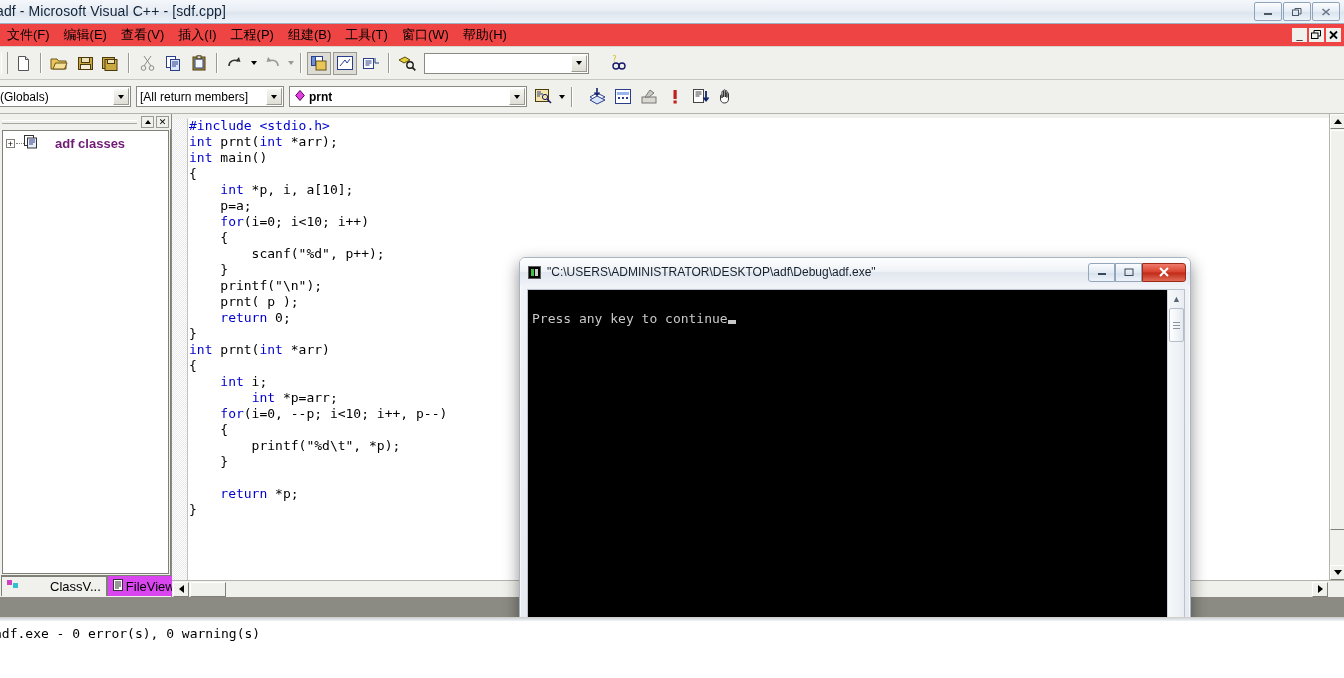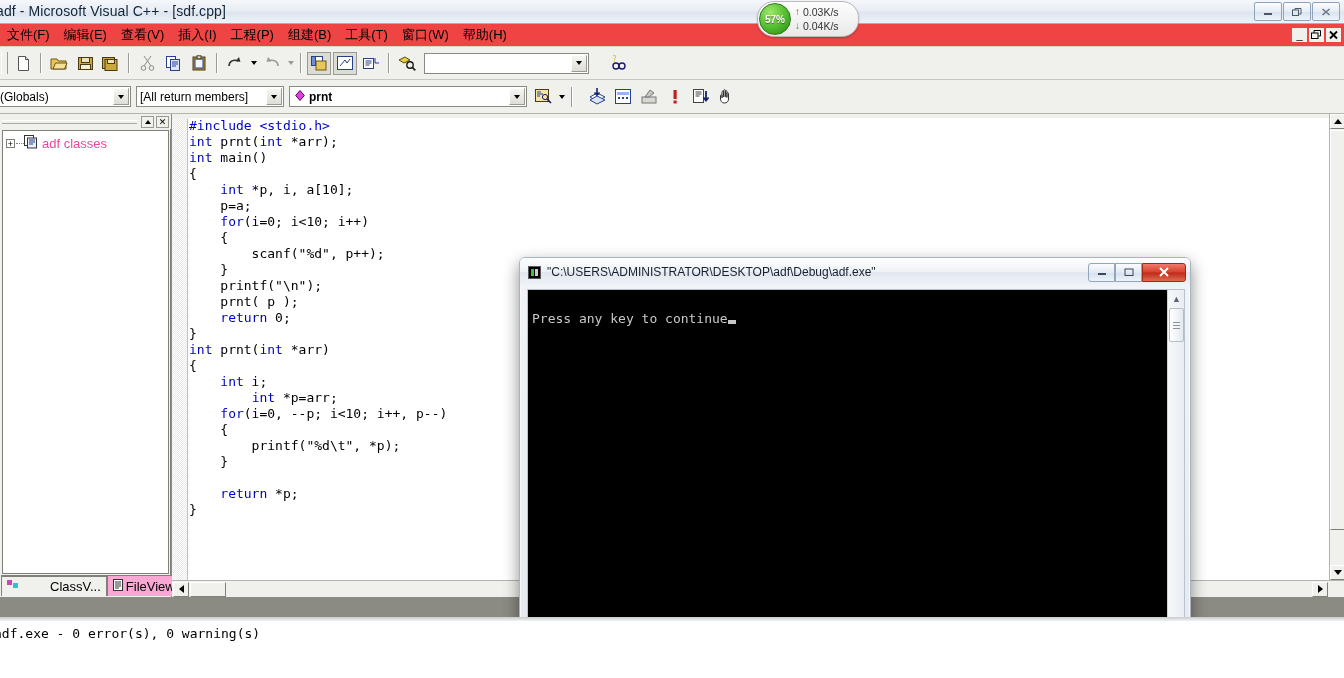--- a/index.html
+++ b/index.html
@@ -112,27 +112,27 @@
     overflow:hidden;
   }
   .tree-row{ display:flex;align-items:center;padding:4px 2px 0 3px; font-size:13px; }
   .tree-exp{
     width:9px;height:9px;border:1px solid #808078;background:#fff;
     display:flex;align-items:center;justify-content:center;
     font-size:9px;line-height:8px;color:#000;margin-right:1px;
     font-family:"Liberation Sans",sans-serif;
   }
   .tree-dot{ width:8px;height:1px;border-top:1px dotted #808078; }
-  .tree-label{ margin-left:3px; font-weight:normal; color:#ec4899; font-size:13px;}
+  .tree-label{ margin-left:16px; font-weight:bold; color:#701a75; font-size:13px;}
 
   .lp-tabs{ position:absolute; left:0; bottom:0; width:171px; height:22px;
     background:#f0f0ec; display:flex; align-items:flex-start; padding-left:1px;}
   .lp-tab{
     height:21px; padding:0 5px; display:flex;align-items:center; gap:3px;
-    font-size:13px; background:#f9a8d4;
+    font-size:13px; background:#d946ef;
     border:1px solid #808078; border-bottom:none;
     border-radius:0 0 0 0;
   }
   .lp-tab.active{ background:#f0f0ec; border-top:2px solid #808078;gap:32px; }
 
   
   .editor{
     position:absolute; left:172px; top:0; width:1172px; height:483px;
     background:#fff;
   }
@@ -624,31 +624,18 @@
           <div class="con-sb-btn" style="top:0">▲</div>
           <div class="con-sb-thumb">
               <div class="grip-lines"></div>
             </div>
           <div class="con-sb-btn" style="bottom:0">▼</div>
         </div>
       </div>
     </div>
   </div>
 
-  <div class="netwidget">
-    <div class="net-ball">57%</div>
-    <div class="net-rows">
-      <div class="net-row">
-        <span class="net-up">↑</span>
-        <span>0.03K/s</span>
-      </div>
-      <div class="net-row">
-        <span class="net-dn">↓</span>
-        <span>0.04K/s</span>
-      </div>
-    </div>
-  </div>
 
   <div class="outbar">
     <div class="strip"></div>
     <div class="out-text">adf.exe - 0 error(s), 0 warning(s)</div>
   </div>
 </div>
 
 </body></html>

